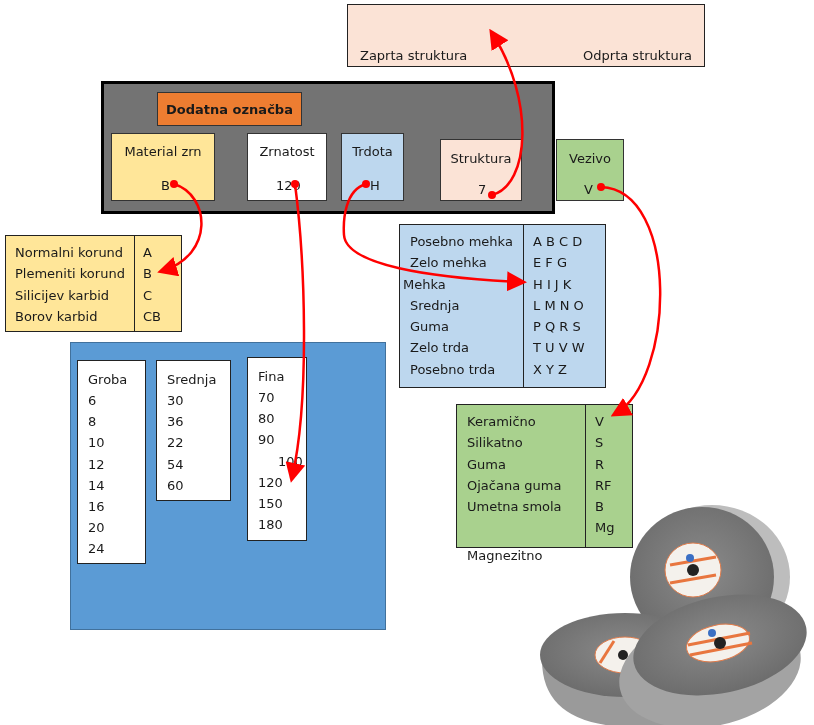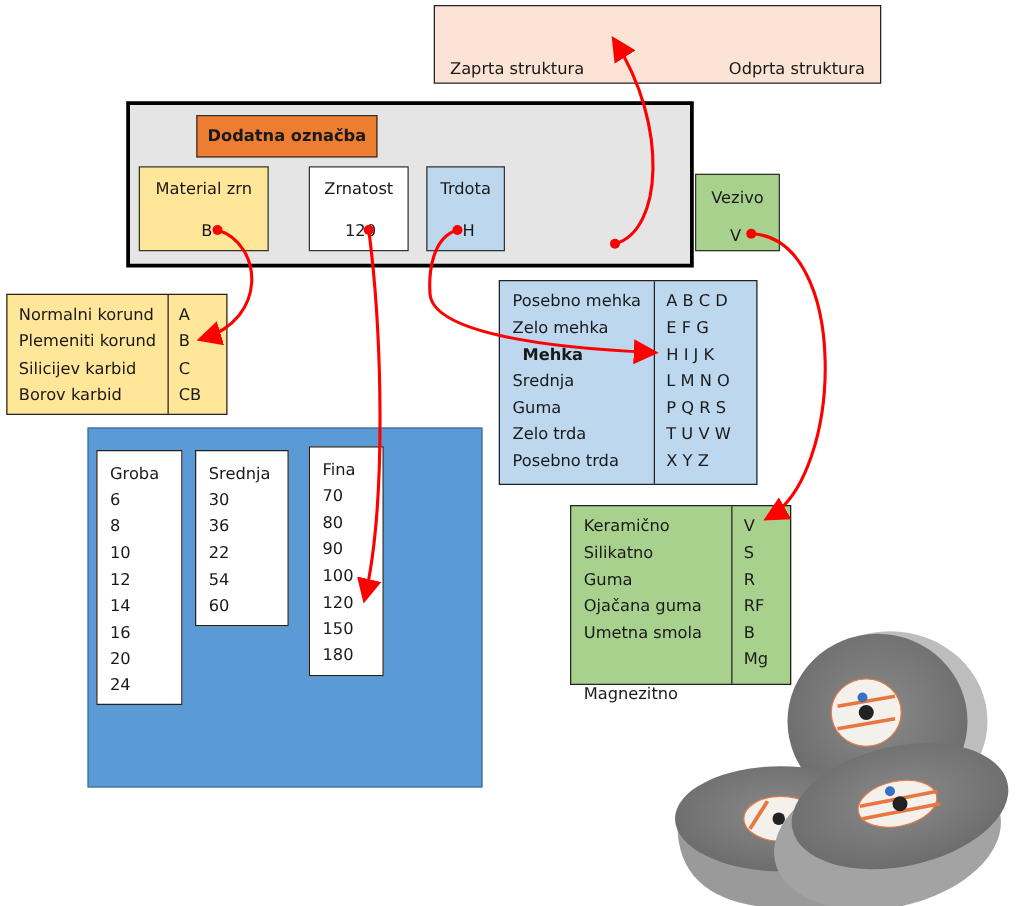--- a/index.html
+++ b/index.html
@@ -8,21 +8,21 @@
   .abs { position:absolute; box-sizing:border-box; }
   .txt { font-family:"DejaVu Sans", sans-serif; font-size:13px; line-height:1; white-space:nowrap; }
 
   
   #struct-box { left:347px; top:4px; width:358px; height:63px; background:#fbe3d6; border:1px solid #222; }
   #struct-scale { left:12px; top:12px; font-size:13.5px; letter-spacing:0.1px; }
   #struct-closed { left:12px; top:44px; }
   #struct-open { right:12px; top:44px; }
 
   
-  #main-frame { left:101px; top:81px; width:454px; height:133px; background:#e5e5e5; border:3px solid #000; }
+  #main-frame { left:101px; top:81px; width:454px; height:133px; background:#737373; border:3px solid #000; }
   #title-box { left:53px; top:8px; width:145px; height:34px; background:#ed7d31; border:1px solid #333;
                display:flex; align-items:center; justify-content:center; }
   #title-box span { font-weight:bold; font-size:13px; }
   .cell { border:1px solid #333; }
   .cell .lbl { position:absolute; left:0; right:0; text-align:center; }
   .cell .val { position:absolute; }
 
   
   .tbl { border:1px solid #222; }
   .tbl .sep { position:absolute; top:0; bottom:0; width:1px; background:#222; }
@@ -52,20 +52,24 @@
     <span class="lbl txt" style="top:11px;">Material zrn</span>
     <span class="val txt" style="left:49px;top:45px;">B</span>
   </div>
   <div class="abs cell" style="left:143px;top:49px;width:80px;height:68px;background:#ffffff;">
     <span class="lbl txt" style="top:11px;">Zrnatost</span>
     <span class="val txt" style="left:28px;top:45px;">120</span>
   </div>
   <div class="abs cell" style="left:237px;top:49px;width:63px;height:68px;background:#bdd7ee;">
     <span class="lbl txt" style="top:11px;">Trdota</span>
     <span class="val txt" style="left:28px;top:45px;">H</span>
+  </div>
+  <div class="abs cell" style="left:336px;top:55px;width:82px;height:62px;background:#fbe3d6;">
+    <span class="lbl txt" style="top:12px;">Struktura</span>
+    <span class="val txt" style="left:37px;top:43px;">7</span>
   </div>
   <div class="abs cell" style="left:452px;top:55px;width:68px;height:62px;background:#a9d18e;">
     <span class="lbl txt" style="top:12px;">Vezivo</span>
     <span class="val txt" style="left:27px;top:43px;">V</span>
   </div>
 </div>
 
 <div class="abs tbl" style="left:5px;top:235px;width:177px;height:97px;background:#ffe699;">
   <div class="sep" style="left:128px;"></div>
   <span class="row txt" style="left:9px;top:10px;">Normalni korund</span>
@@ -77,21 +81,21 @@
   <span class="row txt" style="left:9px;top:74px;">Borov karbid</span>
   <span class="row txt" style="left:137px;top:74px;">CB</span>
 </div>
 
 <div class="abs tbl" style="left:399px;top:224px;width:207px;height:164px;background:#bdd7ee;">
   <div class="sep" style="left:123px;"></div>
   <span class="row txt" style="left:10px;top:10px;">Posebno mehka</span>
   <span class="row txt" style="left:133px;top:10px;">A B C D</span>
   <span class="row txt" style="left:10px;top:31px;">Zelo mehka</span>
   <span class="row txt" style="left:133px;top:31px;">E F G</span>
-  <span class="row txt" style="left:18px;top:53px;font-weight:bold;">Mehka</span>
+  <span class="row txt" style="left:3px;top:53px;">Mehka</span>
   <span class="row txt" style="left:133px;top:53px;">H I J K</span>
   <span class="row txt" style="left:10px;top:74px;">Srednja</span>
   <span class="row txt" style="left:133px;top:74px;">L M N O</span>
   <span class="row txt" style="left:10px;top:95px;">Guma</span>
   <span class="row txt" style="left:133px;top:95px;">P Q R S</span>
   <span class="row txt" style="left:10px;top:116px;">Zelo trda</span>
   <span class="row txt" style="left:133px;top:116px;">T U V W</span>
   <span class="row txt" style="left:10px;top:138px;">Posebno trda</span>
   <span class="row txt" style="left:133px;top:138px;">X Y Z</span>
 </div>
@@ -133,21 +137,21 @@
     <span class="row txt" style="top:75px;">22</span>
     <span class="row txt" style="top:97px;">54</span>
     <span class="row txt" style="top:118px;">60</span>
   </div>
 
   <div class="abs grit-col" style="left:176px;top:14px;width:60px;height:184px;">
     <span class="row txt" style="top:12px;">Fina</span>
     <span class="row txt" style="top:33px;">70</span>
     <span class="row txt" style="top:54px;">80</span>
     <span class="row txt" style="top:75px;">90</span>
-    <span class="row txt" style="top:97px;">100</span>
+    <span class="row txt" style="top:97px;margin-left:20px;">100</span>
     <span class="row txt" style="top:118px;">120</span>
     <span class="row txt" style="top:139px;">150</span>
     <span class="row txt" style="top:160px;">180</span>
   </div>
 
 </div>
 
 <svg class="abs" style="left:530px;top:495px;" width="284" height="230" viewBox="0 0 284 230">
   <defs>
     <radialGradient id="felt" cx="50%" cy="45%" r="60%">

